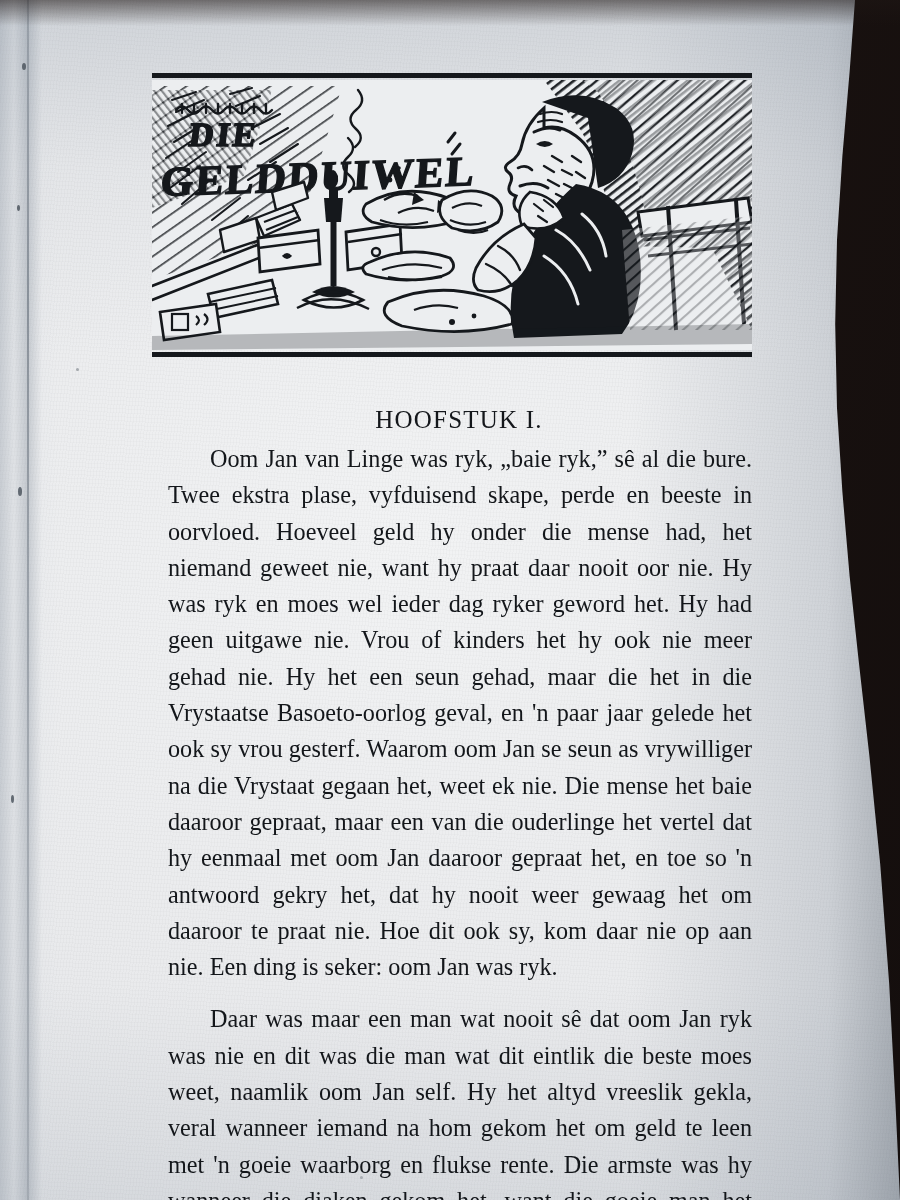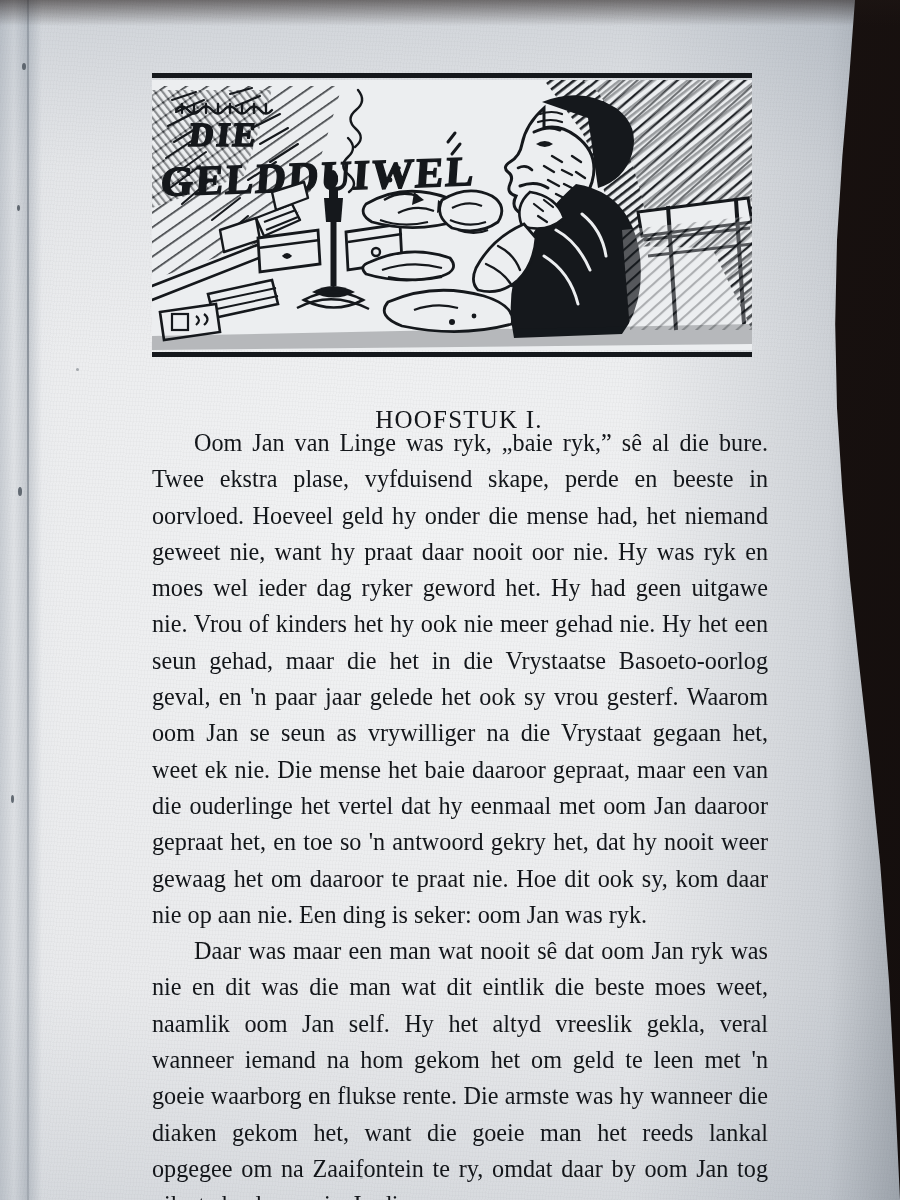--- a/index.html
+++ b/index.html
@@ -161,21 +161,21 @@
   }
 
   .body-col {
     position: absolute;
     left: 152px;
     top: 425px;
     width: 616px;
   }
 
   p.para {
-    margin: 0;
+    margin: 16px;
     text-align: justify;
     text-justify: inter-word;
     font-size: 24.2px;
     line-height: 36.3px;
     color: #13161a;
     text-indent: 42px;
     font-family: "Liberation Serif", serif;
     -webkit-font-smoothing: antialiased;
   }
   p.para + p.para { margin-top: 0; }

